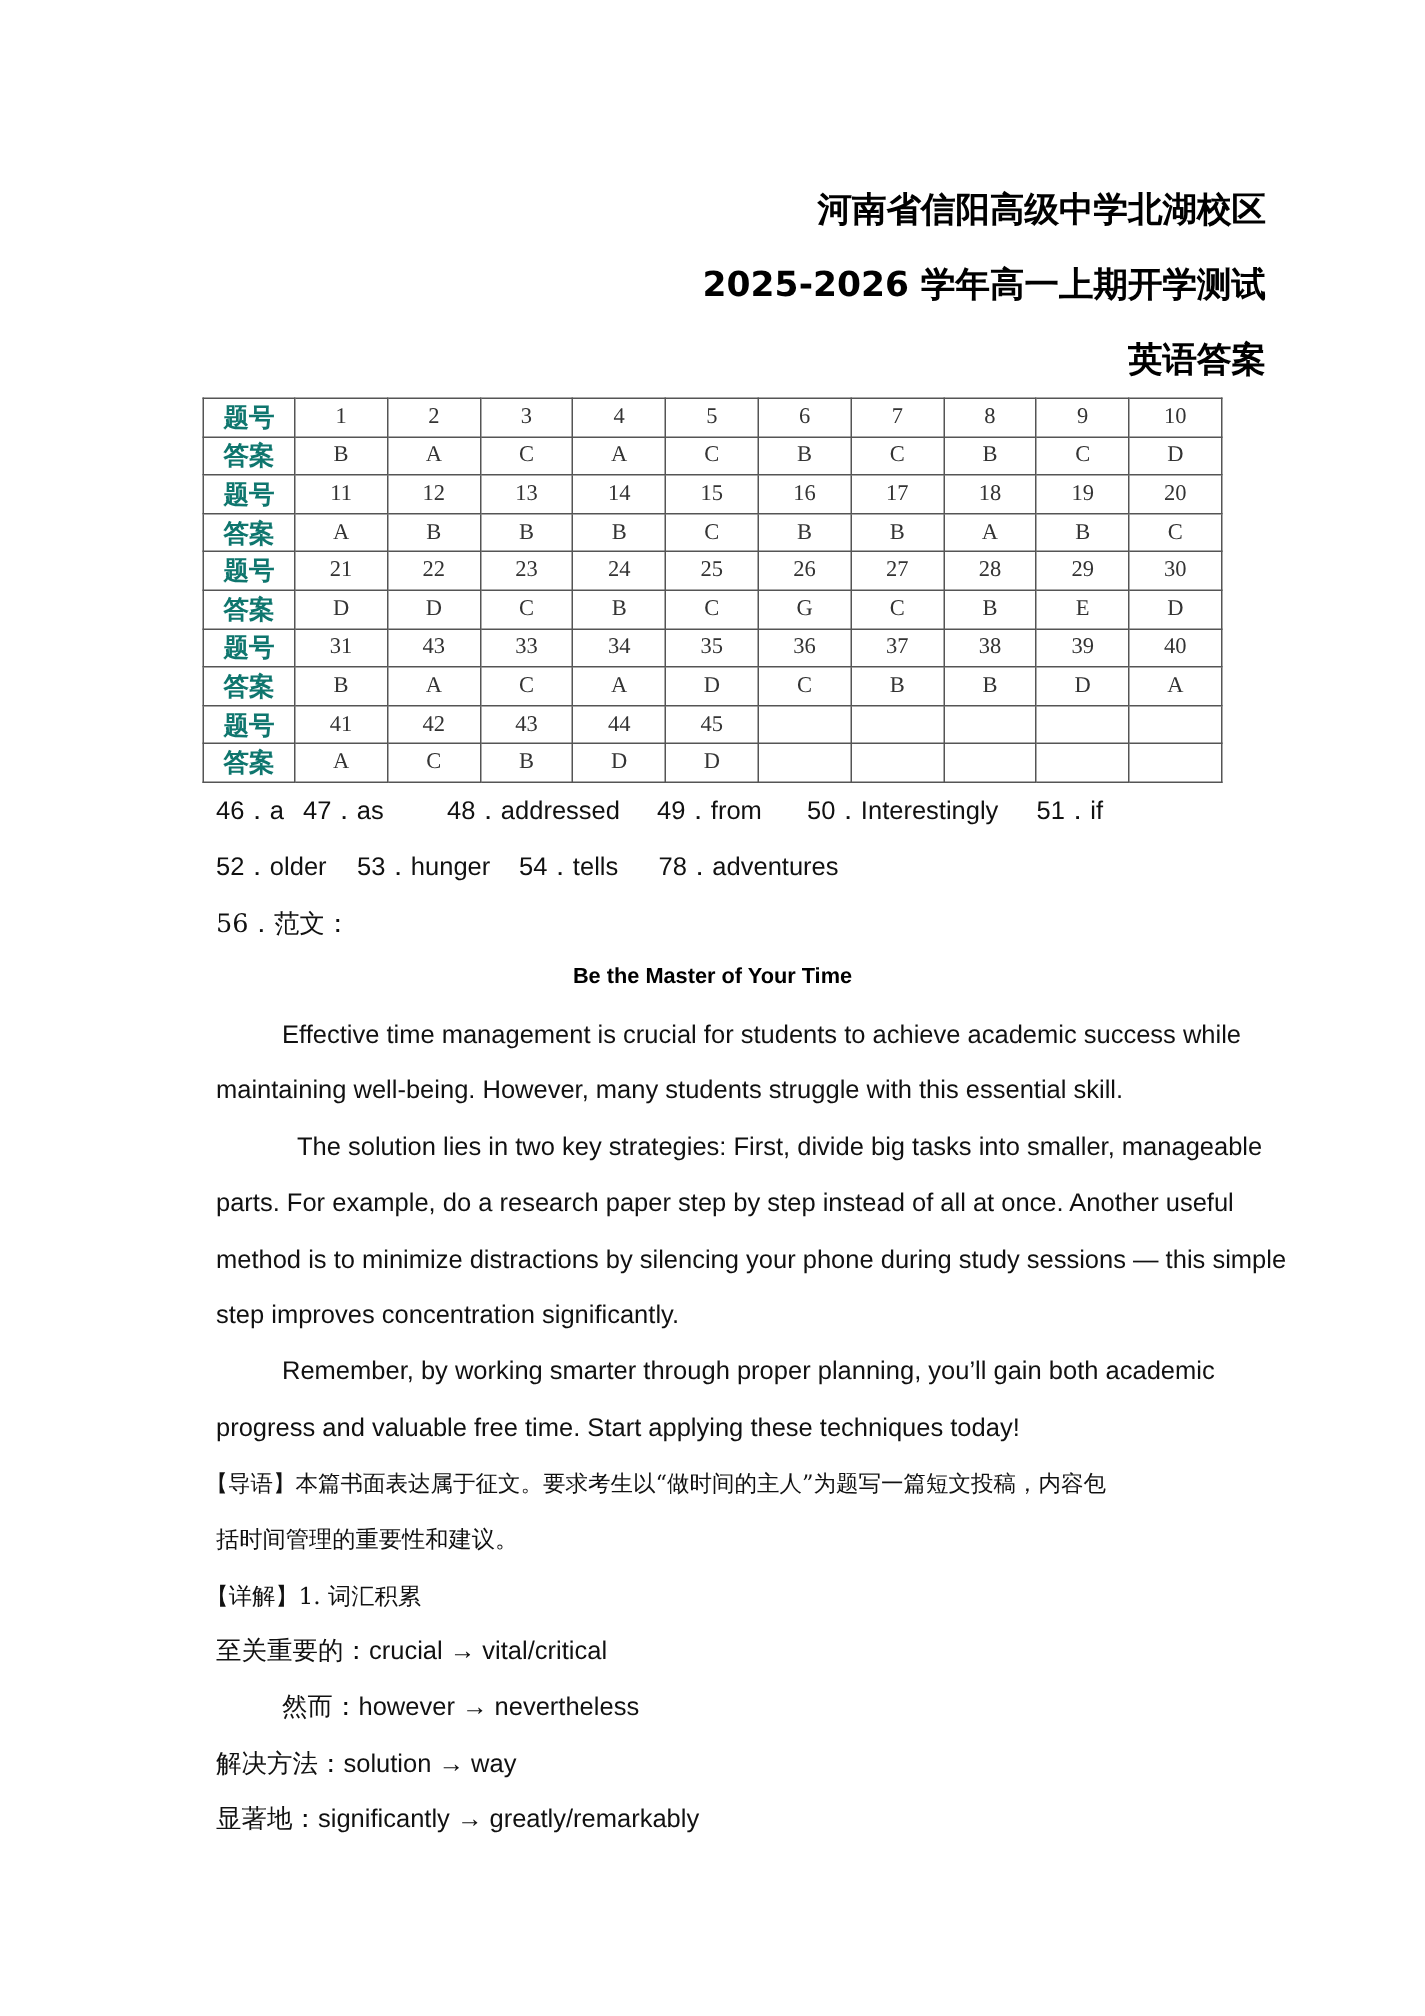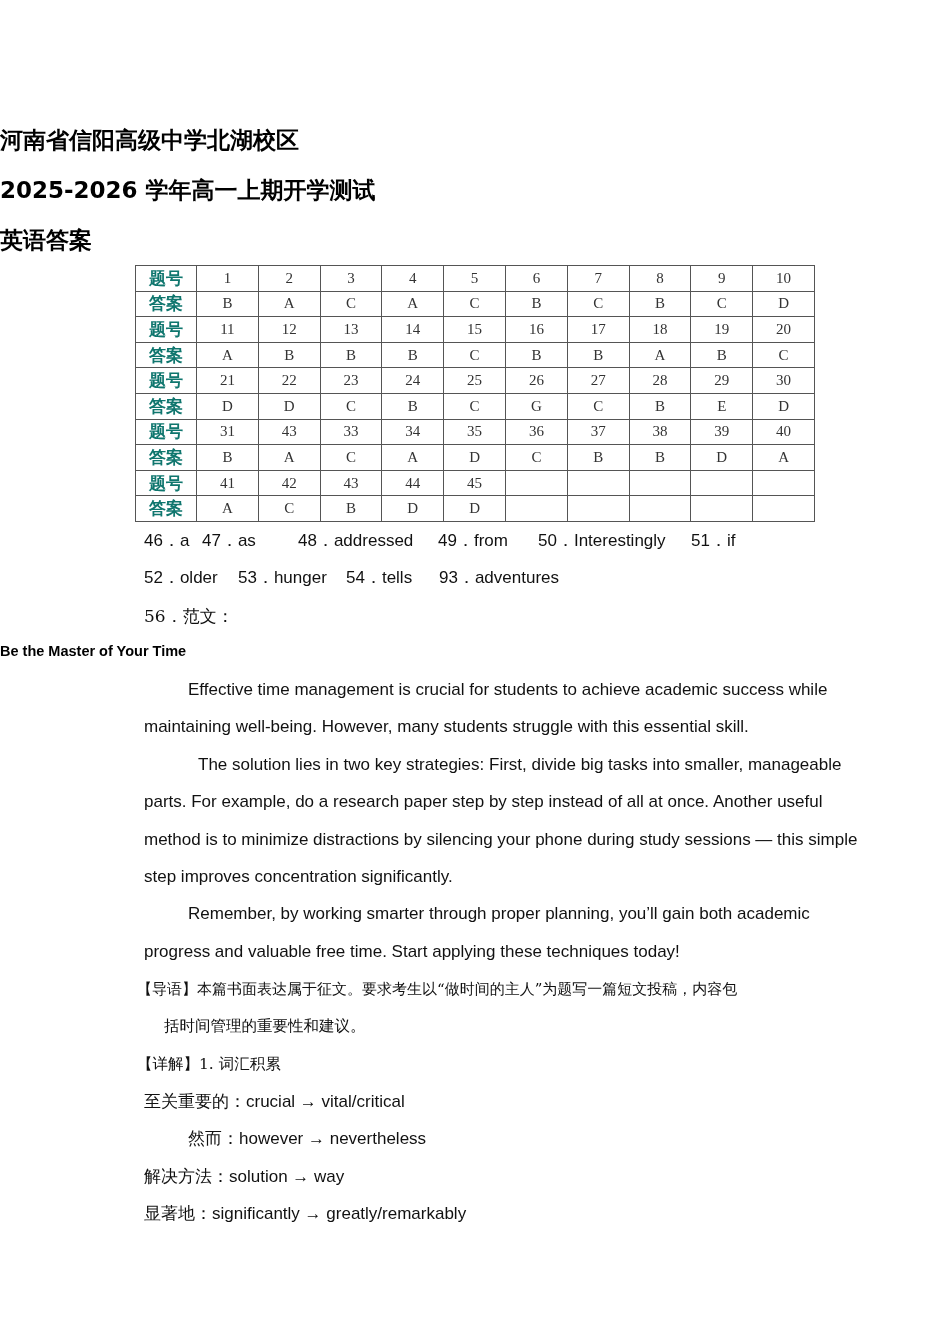--- a/index.html
+++ b/index.html
@@ -1,18 +1,18 @@
 <!DOCTYPE html>
 <html><head>
 <meta charset="utf-8">
 <style>
   html, body { margin: 0; padding: 0; background: #ffffff; }
   body { width: 950px; height: 1344px; position: relative; overflow: hidden; color: #000; }
   .title {
-    position: absolute; left: 0; width: 844px; text-align: left;
+    position: absolute; left: 0; width: 844px; text-align: right;
     font-family: "DejaVu Sans", sans-serif; font-weight: bold; font-size: 23px; line-height: 30px;
   }
   #t1 { top: 125px; }
   #t2 { top: 175px; }
   #t3 { top: 225px; }
   table.ans {
     position: absolute; left: 135px; top: 265px; width: 680px;
     border-collapse: collapse; table-layout: fixed;
   }
   table.ans td {
@@ -20,21 +20,21 @@
     font-family: "Liberation Serif", serif; font-size: 15px; color: #333;
   }
   table.ans td.hd {
     width: 60px; font-family: Liberation Mono, monospace; font-weight: bold; font-size: 17px; color: #0f766e;
   }
   .line {
     position: absolute; left: 144px; font-family: "Liberation Sans", sans-serif; font-size: 17px;
     line-height: 20px; white-space: nowrap; color: #111;
   }
   .fill span { display: inline-block; }
-  .essay-title { position: absolute; left: 0; width: 950px; top: 643px;
+  .essay-title { position: absolute; left: 0; width: 950px; text-align: center; top: 643px;
     font-family: "Liberation Sans", sans-serif; font-weight: bold; font-size: 14.5px; }
   .cn { font-family: "DejaVu Serif", serif; }
 </style>
 </head>
 <body>
 
 <div class="title" id="t1">河南省信阳高级中学北湖校区</div>
 <div class="title" id="t2">2025-2026 学年高一上期开学测试</div>
 <div class="title" id="t3">英语答案</div>
 
@@ -170,35 +170,35 @@
         <td></td>
         <td></td>
       </tr>
     </tbody>
 </table>
 
 <div class="line fill" style="top:531px;">
   <span style="width:58px">46．a</span><span style="width:96px">47．as</span><span style="width:140px">48．addressed</span><span style="width:100px">49．from</span><span style="width:153px">50．Interestingly</span><span>51．if</span>
 </div>
 <div class="line fill" style="top:568px;">
-  <span style="width:94px">52．older</span><span style="width:108px">53．hunger</span><span style="width:93px">54．tells</span><span>93．adventures</span>
+  <span style="width:94px">52．older</span><span style="width:108px">53．hunger</span><span style="width:93px">54．tells</span><span>78．adventures</span>
 </div>
 <div class="line cn" style="top:606px;">56．范文：</div>
 
 <div class="essay-title">Be the Master of Your Time</div>
 
 <div class="line" style="top:680px; left:188px;">Effective time management is crucial for students to achieve academic success while</div>
 <div class="line" style="top:717px;">maintaining well-being. However, many students struggle with this essential skill.</div>
 <div class="line" style="top:755px; left:198px;">The solution lies in two key strategies: First, divide big tasks into smaller, manageable</div>
 <div class="line" style="top:792px;">parts. For example, do a research paper step by step instead of all at once. Another useful</div>
 <div class="line" style="top:830px;">method is to minimize distractions by silencing your phone during study sessions — this simple</div>
 <div class="line" style="top:867px;">step improves concentration significantly.</div>
 <div class="line" style="top:904px; left:188px;">Remember, by working smarter through proper planning, you’ll gain both academic</div>
 <div class="line" style="top:942px;">progress and valuable free time. Start applying these techniques today!</div>
 
 <div class="line cn" style="top:979px; left:137px; font-size:15px;">【导语】本篇书面表达属于征文。要求考生以“做时间的主人”为题写一篇短文投稿，内容包</div>
-<div class="line cn" style="top:1016px; font-size:15.5px;margin-left:20px;">括时间管理的重要性和建议。</div>
+<div class="line cn" style="top:1016px; font-size:15.5px;">括时间管理的重要性和建议。</div>
 <div class="line cn" style="top:1054px; left:137px; font-size:15.5px;">【详解】1. 词汇积累</div>
 
 <div class="line" style="top:1091px;"><span class="cn">至关重要的：</span><span>crucial → vital/critical</span></div>
 <div class="line" style="top:1128px;margin-left:44px;"><span class="cn">然而：</span><span>however → nevertheless</span></div>
 <div class="line" style="top:1166px;"><span class="cn">解决方法：</span><span>solution → way</span></div>
 <div class="line" style="top:1203px;"><span class="cn">显著地：</span><span>significantly → greatly/remarkably</span></div>
 
 </body></html>

